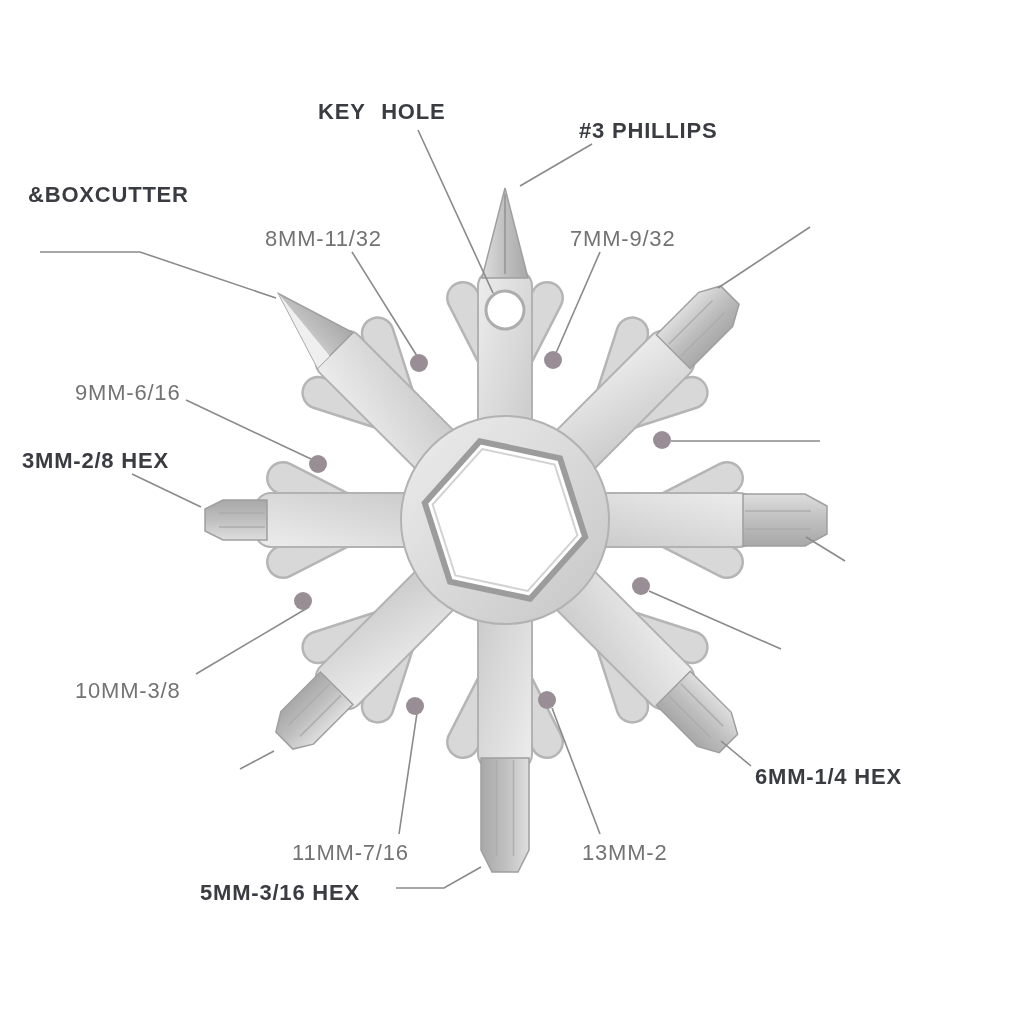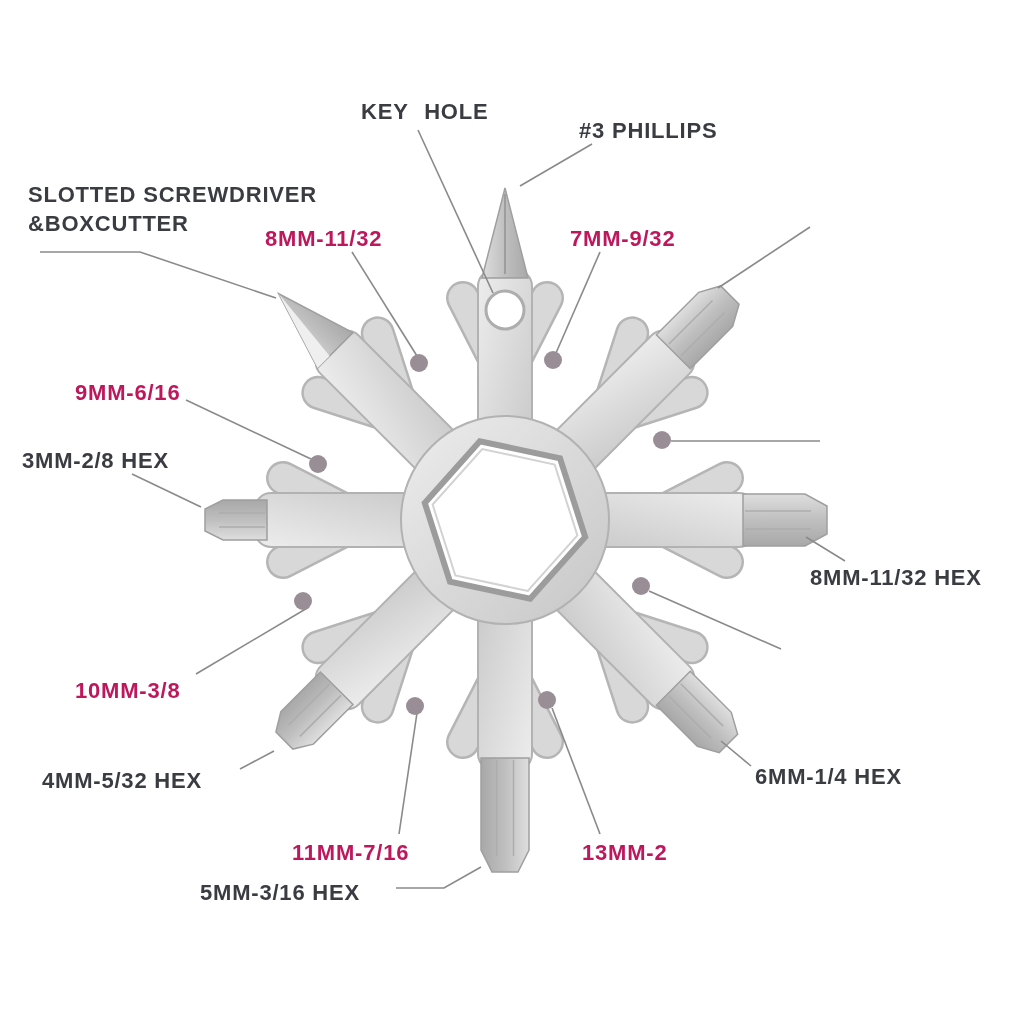--- a/index.html
+++ b/index.html
@@ -1,23 +1,23 @@
 <!DOCTYPE html>
 <html><head>
 <meta charset="utf-8">
 <style>
   html,body{margin:0;padding:0;background:#ffffff;}
   body{width:1024px;height:1024px;overflow:hidden;font-family:"Liberation Sans",sans-serif;}
   .stage{position:relative;width:1024px;height:1024px;background:#ffffff;}
   svg.overlay{position:absolute;left:0;top:0;}
   .lbl{position:absolute;font-size:22px;letter-spacing:0.8px;white-space:nowrap;line-height:29px;}
   .lbl.dark{color:#3a3c42;font-weight:bold;}
-  .lbl.grey{color:#be185d;font-weight:700;}
+  .lbl.grey{color:#737373;font-weight:400;}
   .lbl .line{display:block;}
-  .wide{word-spacing:9px;margin-left:43px;}
+  .wide{word-spacing:9px;}
   
   .br-o{stroke:#b5b5b5;stroke-width:34;stroke-linecap:round;}
   .br-i{stroke:#d8d8d8;stroke-width:29;stroke-linecap:round;}
   .shaft{fill:url(#gBody);stroke:#b2b2b2;stroke-width:2;}
   .bit{fill:url(#gBit);stroke:#9f9f9f;stroke-width:1.5;}
   .facet{stroke:#adadad;stroke-width:1.5;}
   .leader{stroke:#8a8a8a;stroke-width:1.6;fill:none;}
   .dot{fill:#9a8e96;}
 </style>
 </head>
@@ -175,33 +175,30 @@
       <circle class="dot" cx="641" cy="586" r="9"></circle>
       <circle class="dot" cx="415" cy="706" r="9"></circle>
       <circle class="dot" cx="547" cy="700" r="9"></circle>
     </g>
   </svg>
 
   <div class="lbl dark wide" style="left:318px;top:97px">KEY HOLE</div>
   <div class="lbl dark" style="left:579px;top:116px">#3 PHILLIPS</div>
 
   <div class="lbl dark" style="left:28px;top:180px">
-    <span class="line">SLOTTED SCREWDRIVER</span>
     <span class="line">&amp;BOXCUTTER</span>
   </div>
 
   <div class="lbl grey" style="left:265px;top:224px">8MM-11/32</div>
   <div class="lbl grey" style="left:570px;top:224px">7MM-9/32</div>
   <div class="lbl grey" style="left:75px;top:378px">9MM-6/16</div>
 
 
   <div class="lbl dark" style="left:22px;top:446px">3MM-2/8 HEX</div>
-  <div class="lbl dark" style="left:810px;top:563px">8MM-11/32 HEX</div>
   <div class="lbl grey" style="left:75px;top:676px">10MM-3/8</div>
 
 
-  <div class="lbl dark" style="left:42px;top:766px">4MM-5/32 HEX</div>
   <div class="lbl dark" style="left:755px;top:762px">6MM-1/4 HEX</div>
   <div class="lbl grey" style="left:292px;top:838px">11MM-7/16</div>
   <div class="lbl grey" style="left:582px;top:838px">13MM-2</div>
   <div class="lbl dark" style="left:200px;top:878px">5MM-3/16 HEX</div>
 
 </div>
 
 </body></html>

